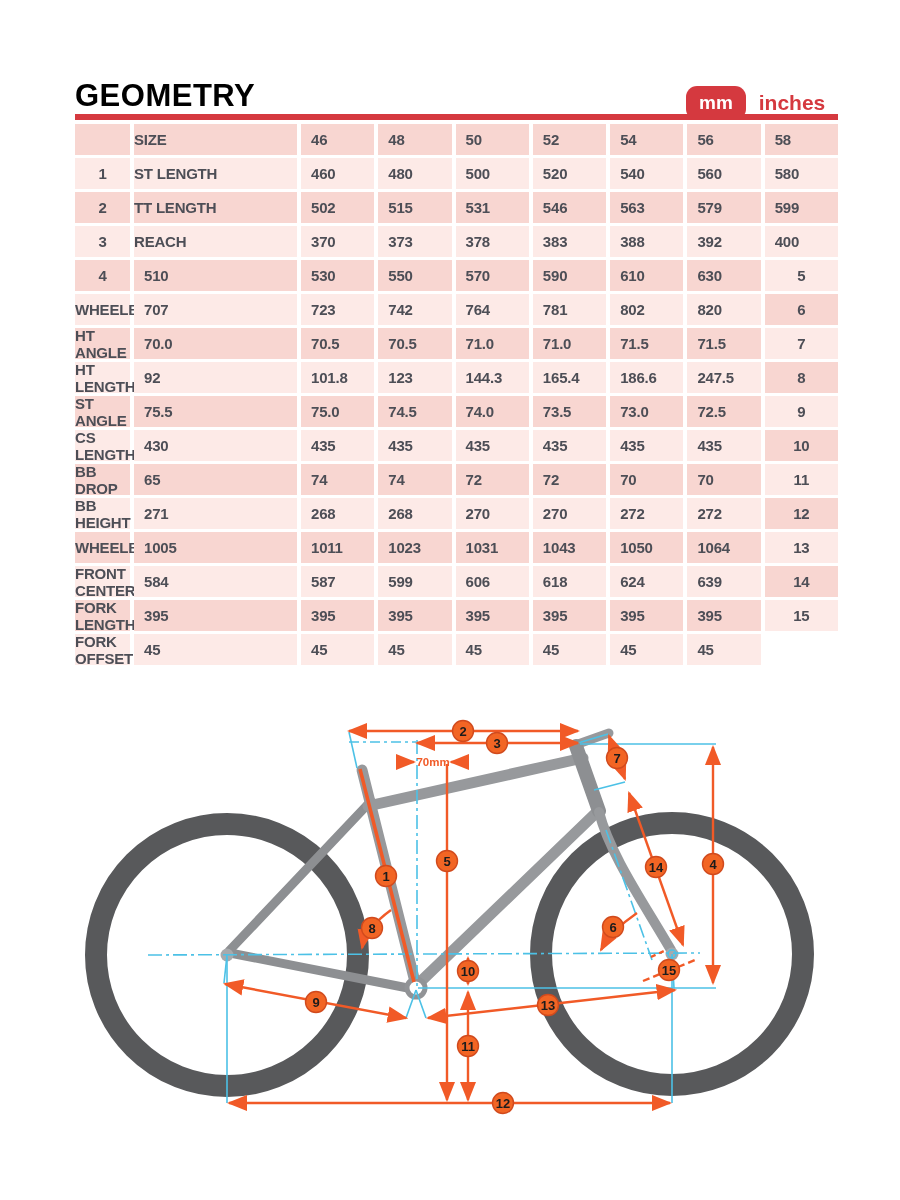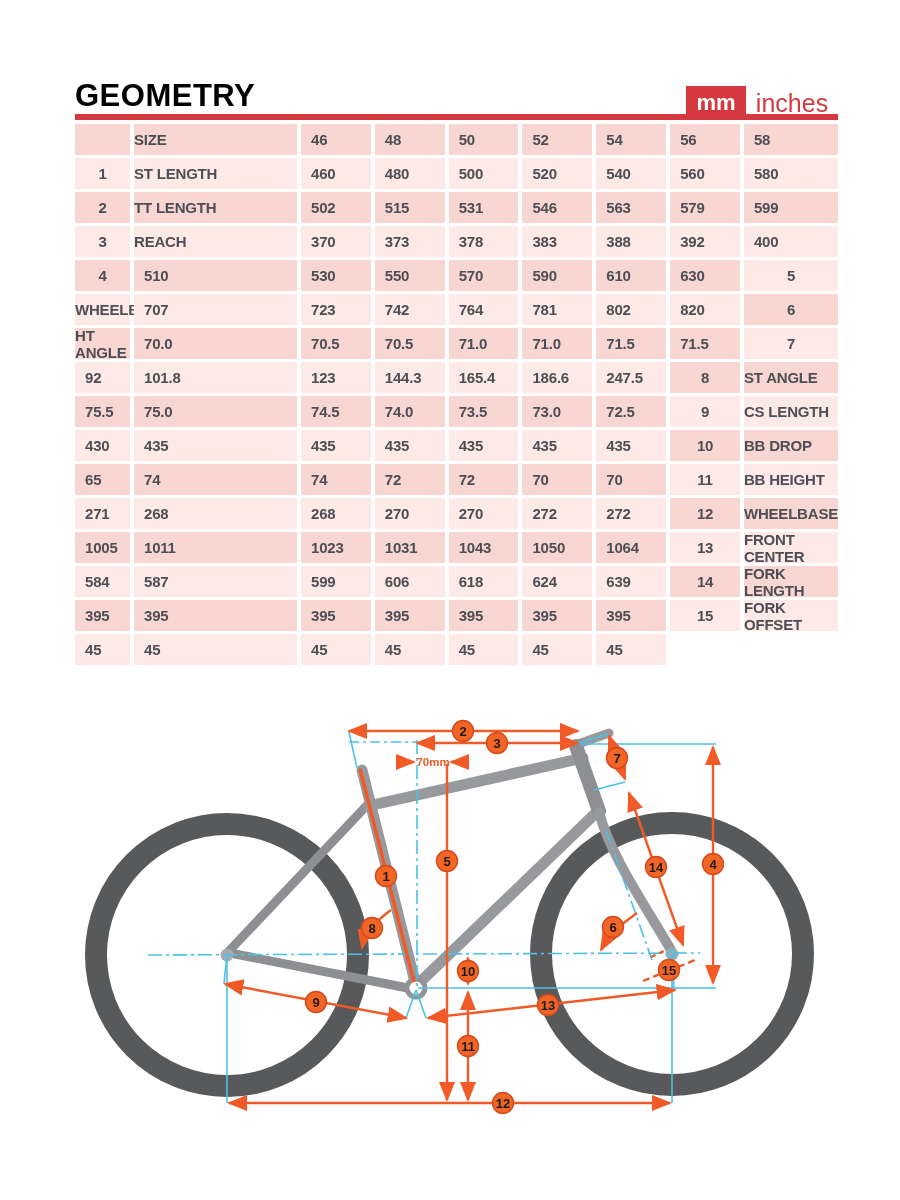--- a/index.html
+++ b/index.html
@@ -3,24 +3,24 @@
 <meta charset="utf-8">
 <style>
   html,body{margin:0;padding:0;background:#ffffff;}
   body{width:900px;height:1200px;font-family:"Liberation Sans",sans-serif;}
   .page{position:relative;width:900px;height:1200px;overflow:hidden;background:#fff;}
 
   .title{position:absolute;left:75px;top:78px;font-size:31px;font-weight:bold;
          color:#000000;letter-spacing:.5px;}
   .red-bar{position:absolute;left:75px;top:114px;width:763px;height:6px;background:#d5393f;}
   .unit-mm{position:absolute;left:686px;top:86px;width:60px;height:34px;background:#d5393f;
-           color:#ffffff;font-weight:bold;font-size:22px;display:flex;align-items:center;
-           justify-content:center;cursor:pointer;}
+           color:#ffffff;font-weight:bold;font-size:19px;display:flex;align-items:center;
+           justify-content:center;cursor:pointer;border-radius:11px;}
   .unit-inches{position:absolute;left:752px;top:88px;width:80px;height:30px;color:#d5393f;
-           font-weight:normal;font-size:25px;display:flex;align-items:center;justify-content:center;
+           font-weight:bold;font-size:21px;display:flex;align-items:center;justify-content:center;
            cursor:pointer;}
 
   .geo-table{position:absolute;left:75px;top:124px;width:763px;display:grid;
              grid-template-columns:55px 163px repeat(7,1fr);column-gap:4px;row-gap:3px;}
   .cell{height:31px;display:flex;align-items:center;font-size:15px;font-weight:bold;
         color:#4d4e56;letter-spacing:-.2px;}
   .cell.num{justify-content:center;}
   .cell.label{}
   .cell.val{padding-left:10px;}
   .row-light{background:#fdeae7;}
@@ -97,20 +97,21 @@
       <div class="cell num row-dark">6</div>
       <div class="cell label row-dark">HT ANGLE</div>
       <div class="cell val row-dark">70.0</div>
       <div class="cell val row-dark">70.5</div>
       <div class="cell val row-dark">70.5</div>
       <div class="cell val row-dark">71.0</div>
       <div class="cell val row-dark">71.0</div>
       <div class="cell val row-dark">71.5</div>
       <div class="cell val row-dark">71.5</div>
       <div class="cell num row-light">7</div>
+      <div class="cell label row-light">HT LENGTH</div>
       <div class="cell val row-light">92</div>
       <div class="cell val row-light">101.8</div>
       <div class="cell val row-light">123</div>
       <div class="cell val row-light">144.3</div>
       <div class="cell val row-light">165.4</div>
       <div class="cell val row-light">186.6</div>
       <div class="cell val row-light">247.5</div>
       <div class="cell num row-dark">8</div>
       <div class="cell label row-dark">ST ANGLE</div>
       <div class="cell val row-dark">75.5</div>

